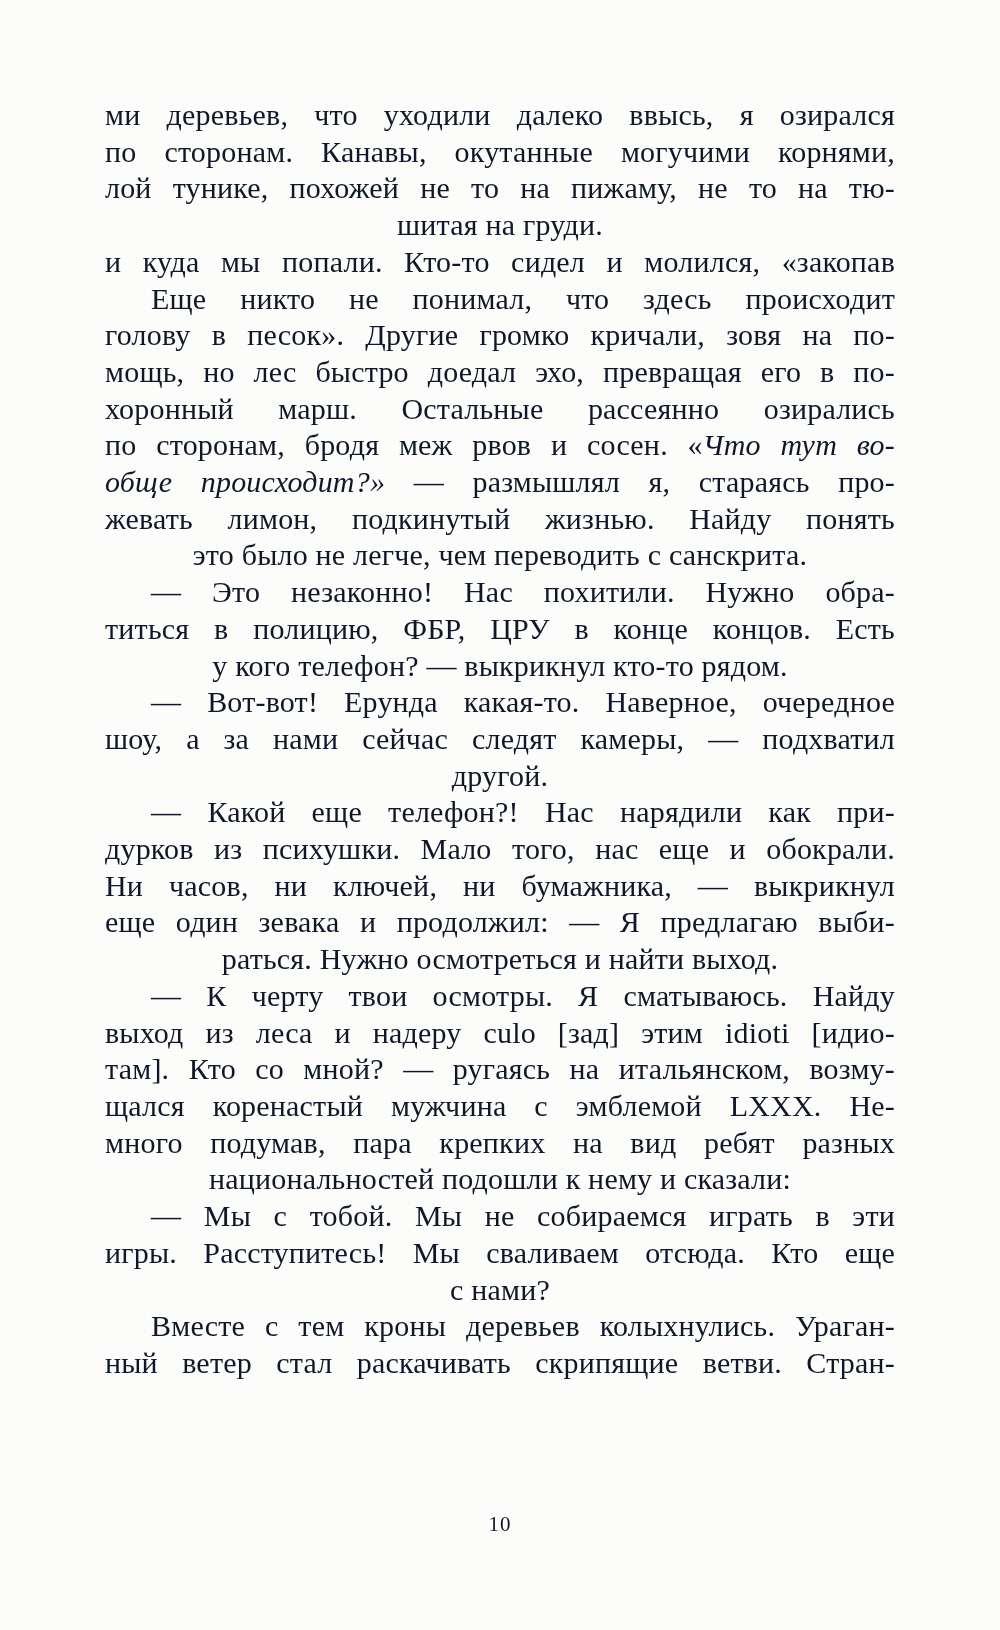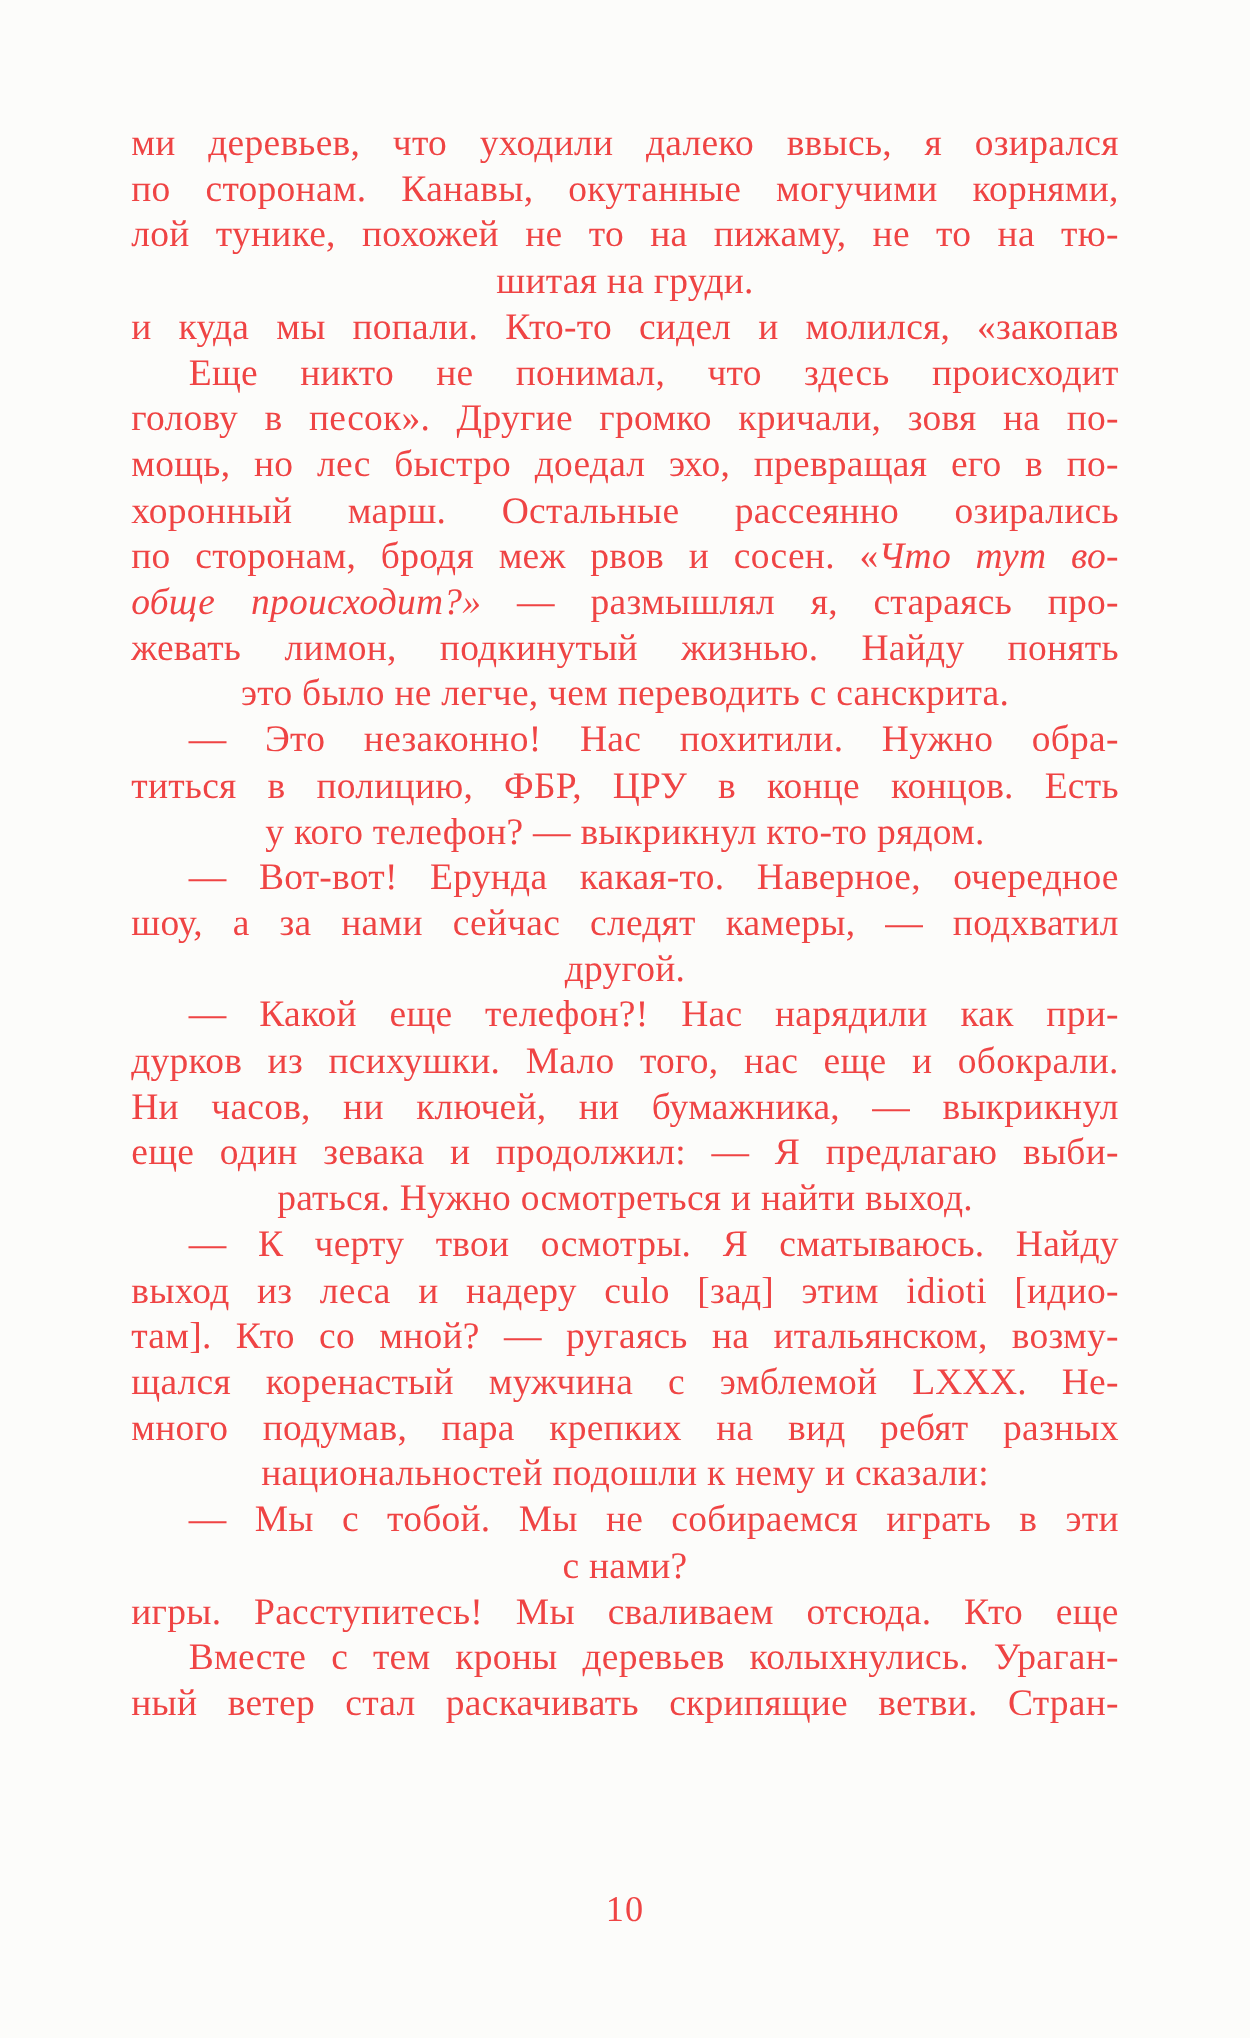--- a/index.html
+++ b/index.html
@@ -2,21 +2,21 @@
 <html lang="ru"><head>
 <meta charset="utf-8">
 <style>
   html,body{margin:0;padding:0;background:#ffffff;}
   .page{
     position:relative;
     width:1000px;
     height:1630px;
     background:#fcfcfa;
     font-family:"Liberation Serif", serif;
-    color:#ef4444;
+    color:#0f172a;
     overflow:hidden;
   }
   .text-block{
     position:absolute;
     left:105px;
     top:97px;
     width:790px;
     font-size:30px;
     line-height:36.7px;
     letter-spacing:0.2px;
@@ -33,21 +33,21 @@
   }
   .it{
     font-style:italic;
   }
   .page-number{
     position:absolute;
     left:0;
     top:1512px;
     width:100%;
     text-align:center;
-    font-size:29px;
+    font-size:21px;
     letter-spacing:1px;
   }
 </style>
 </head>
 <body>
 
 <div class="page">
   <div class="text-block">
       <div class="line j"><span>ми деревьев, что уходили далеко ввысь, я озирался</span></div>
       <div class="line j"><span>по сторонам. Канавы, окутанные могучими корнями,</span></div>
@@ -73,19 +73,19 @@
       <div class="line j"><span>Ни часов, ни ключей, ни бумажника, — выкрикнул</span></div>
       <div class="line j"><span>еще один зевака и продолжил: — Я предлагаю выби-</span></div>
       <div class="line"><span>раться. Нужно осмотреться и найти выход.</span></div>
       <div class="line j indent"><span>— К черту твои осмотры. Я сматываюсь. Найду</span></div>
       <div class="line j"><span>выход из леса и надеру culo [зад] этим idioti [идио-</span></div>
       <div class="line j"><span>там]. Кто со мной? — ругаясь на итальянском, возму-</span></div>
       <div class="line j"><span>щался коренастый мужчина с эмблемой LXXX. Не-</span></div>
       <div class="line j"><span>много подумав, пара крепких на вид ребят разных</span></div>
       <div class="line"><span>национальностей подошли к нему и сказали:</span></div>
       <div class="line j indent"><span>— Мы с тобой. Мы не собираемся играть в эти</span></div>
+      <div class="line j"><span>игры. Расступитесь! Мы сваливаем отсюда. Кто еще</span></div>
       <div class="line"><span>с нами?</span></div>
-      <div class="line j"><span>игры. Расступитесь! Мы сваливаем отсюда. Кто еще</span></div>
       <div class="line j indent"><span>Вместе с тем кроны деревьев колыхнулись. Ураган-</span></div>
       <div class="line j"><span>ный ветер стал раскачивать скрипящие ветви. Стран-</span></div>
     </div>
   <div class="page-number">10</div>
 </div>
 
 </body></html>

